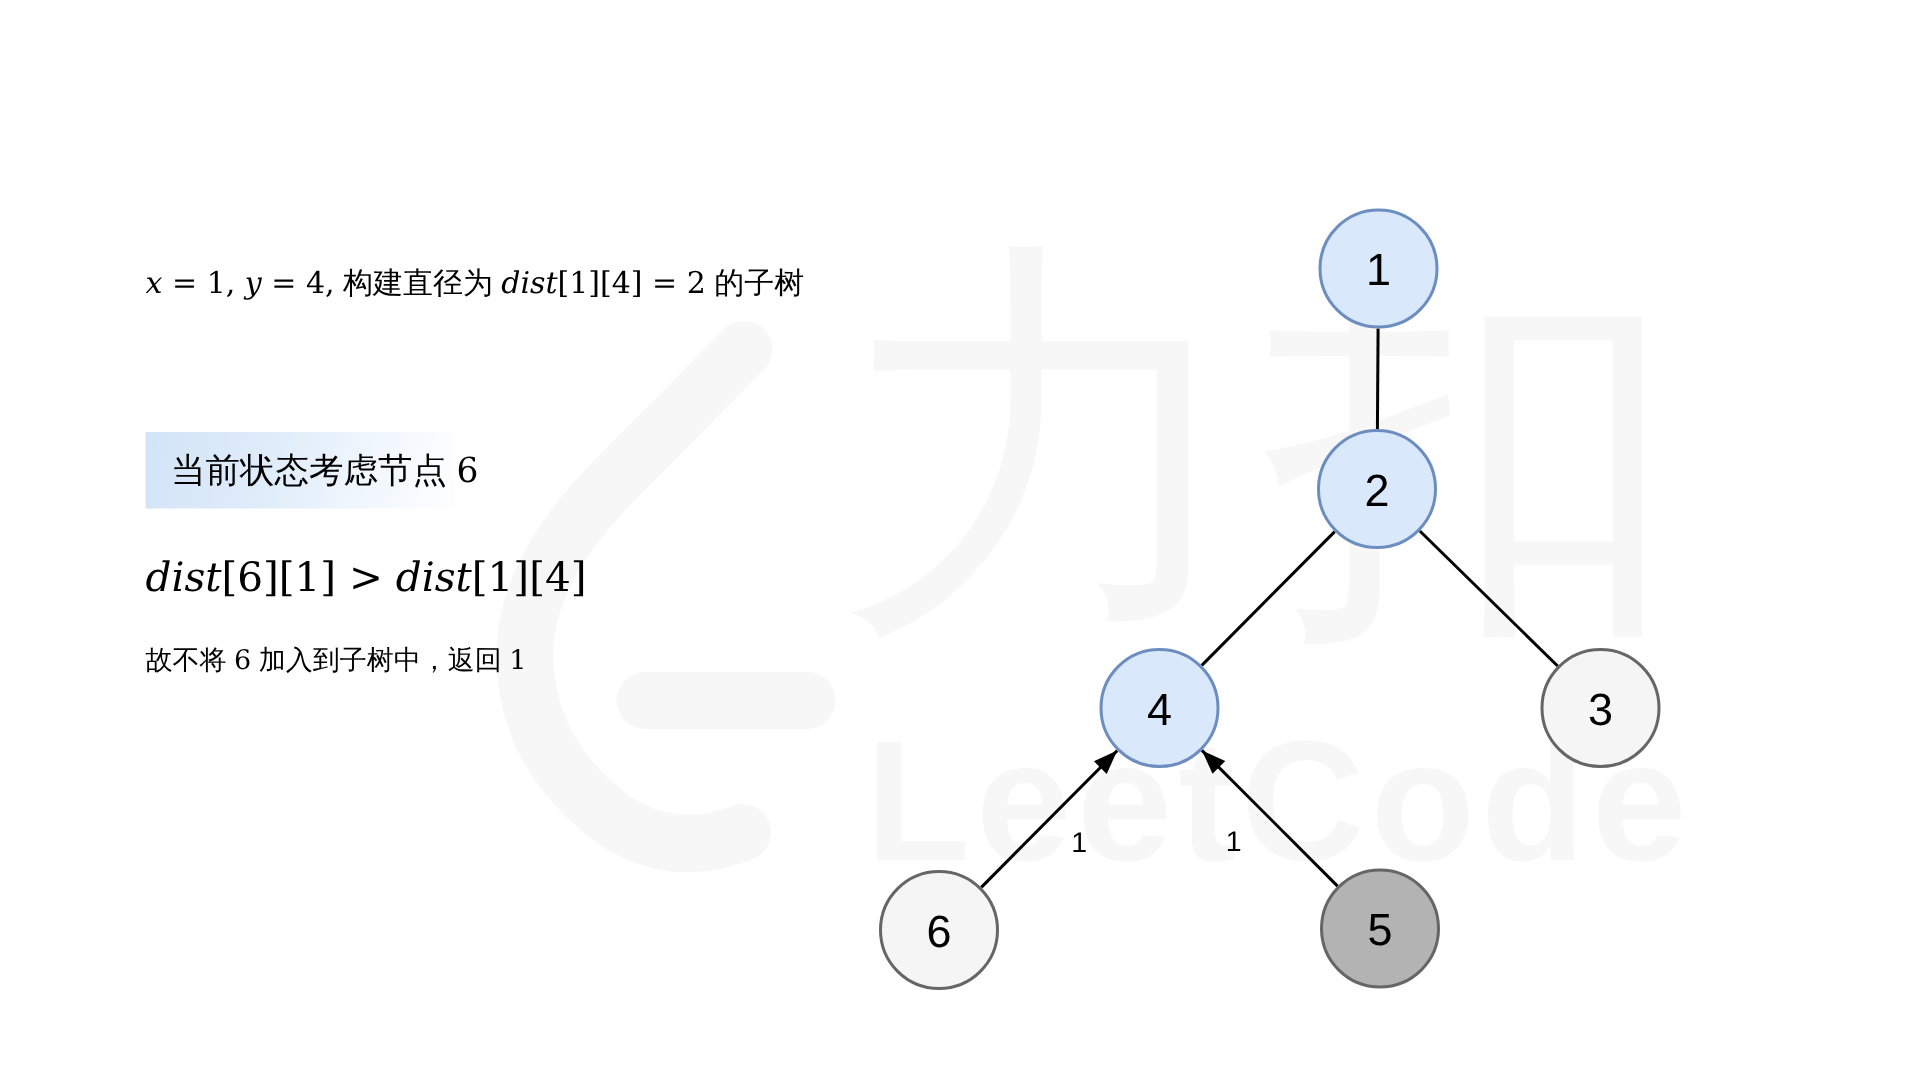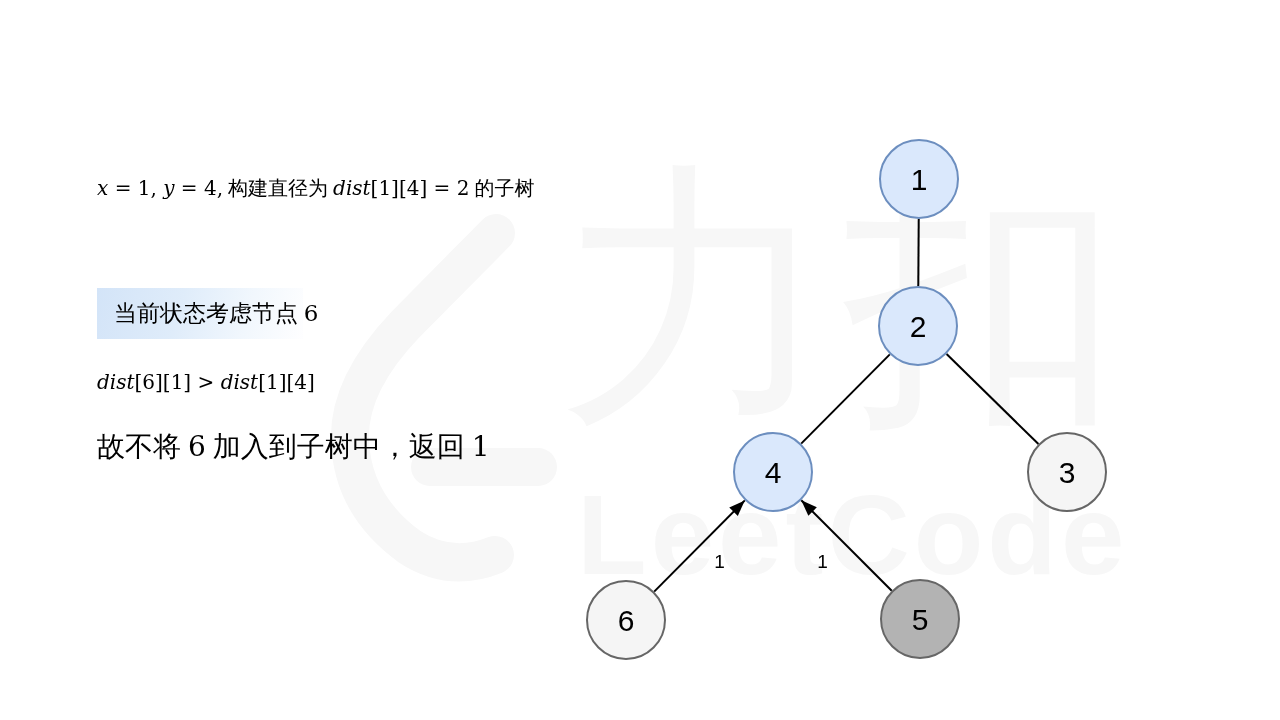--- a/index.html
+++ b/index.html
@@ -18,26 +18,26 @@
 
   
   .txt{position:absolute;z-index:2;color:#000;white-space:nowrap;}
   .line-top{left:97px;top:175px;font-size:20px;}
   .status-box{
     left:97px;top:288px;width:206px;height:51px;
     display:flex;align-items:center;box-sizing:border-box;padding-left:17px;
     font-size:23px;
     background:linear-gradient(105deg,#d3e4f8 0%,#dfecfa 40%,#f1f7fd 72%,#fefeff 100%);
   }
-  .inequality{left:97px;top:370px;font-size:20px;}
-  .conclusion{left:97px;top:428px;font-size:28px;}
+  .inequality{left:97px;top:370px;font-size:27px;}
+  .conclusion{left:97px;top:428px;font-size:18px;}
 
   .m{font-family:"DejaVu Serif","Liberation Serif",serif;font-style:normal;}
   .m i{font-style:italic;}
-  .c{font-family:Liberation Serif, serif;margin-top:35px;}
+  .c{font-family:Liberation Sans, sans-serif;margin-top:35px;}
 
   
   #tree{position:absolute;left:0;top:0;z-index:1;}
   #tree text.node-label{font-family:"Liberation Sans","DejaVu Sans",sans-serif;font-size:30px;fill:#000;}
   #tree text.edge-label{font-family:"Liberation Sans","DejaVu Sans",sans-serif;font-size:19px;fill:#000;}
 </style>
 </head>
 <body>
 
 <div class="stage">

